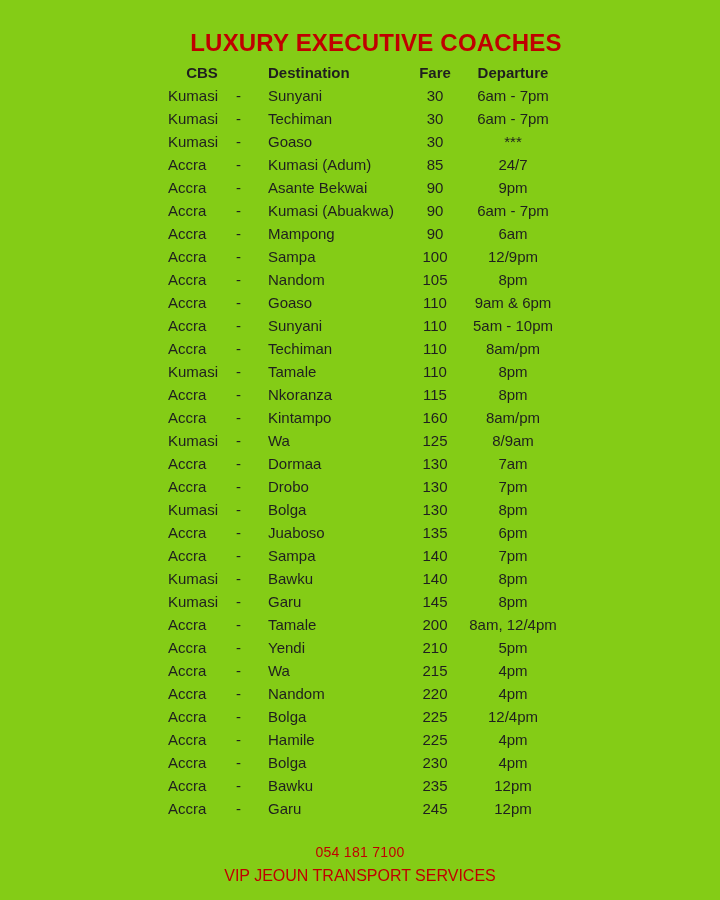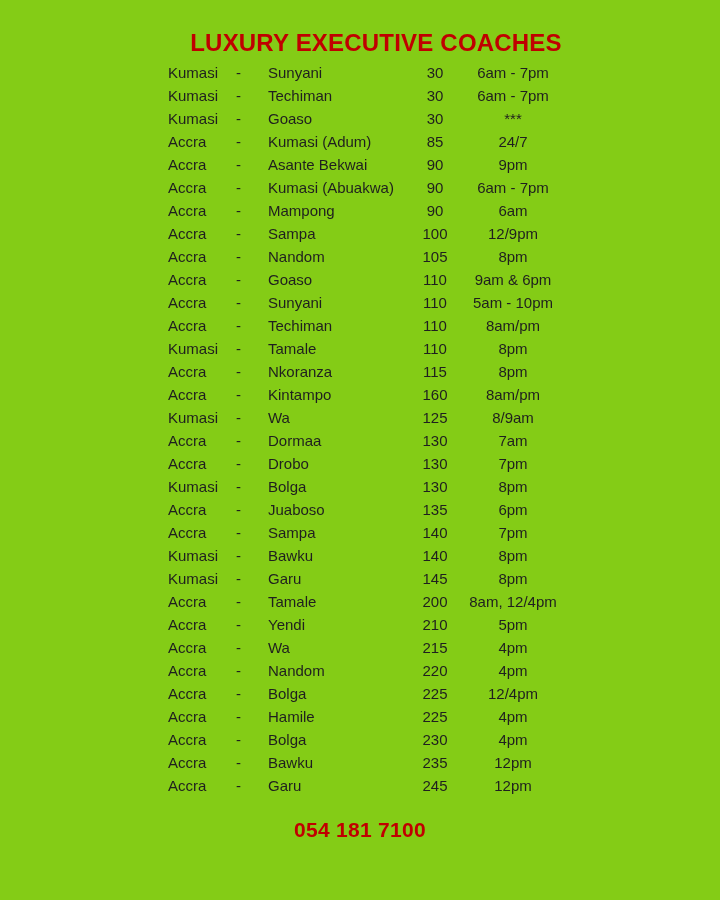--- a/index.html
+++ b/index.html
@@ -41,38 +41,45 @@
   .hrow .c-cbs { text-align: center; }
   .c-dash { width: 32px;  text-align: left; }
   .c-dest { width: 132px; text-align: left; white-space: nowrap; }
   .c-fare { width: 70px;  text-align: center; }
   .c-dep  { width: 86px;  display: flex; justify-content: center; white-space: nowrap; }
   .footer {
     margin-top: 20px;
     text-align: center;
   }
   .phone {
-    font-size: 21px;
-    font-weight: bold;
+    font-size: 14px;
+    font-weight: normal;
     line-height: 25px;
     letter-spacing: 0.3px;
   }
   .company {
     font-size: 16px;
     line-height: 21px;
   }
 </style>
 </head>
 <body>
 
 <div class="page">
 
   <div class="title red">LUXURY EXECUTIVE COACHES</div>
 
   <div class="fare-table">
+    <div class="trow hrow">
+      <span class="c-cbs">CBS</span>
+      <span class="c-dash"></span>
+      <span class="c-dest">Destination</span>
+      <span class="c-fare">Fare</span>
+      <span class="c-dep">Departure</span>
+    </div>
     <div id="rows">
         <div class="trow">
           <span class="c-cbs">Kumasi</span>
           <span class="c-dash">-</span>
           <span class="c-dest">Sunyani</span>
           <span class="c-fare">30</span>
           <span class="c-dep">6am - 7pm</span>
         </div>
         <div class="trow">
           <span class="c-cbs">Kumasi</span>
@@ -289,15 +296,16 @@
           <span class="c-dash">-</span>
           <span class="c-dest">Garu</span>
           <span class="c-fare">245</span>
           <span class="c-dep">12pm</span>
         </div>
       </div>
   </div>
 
   <div class="footer">
     <div class="phone red">054 181 7100</div>
+    <div class="company red">VIP JEOUN TRANSPORT SERVICES</div>
   </div>
 
 </div>
 
 </body></html>

